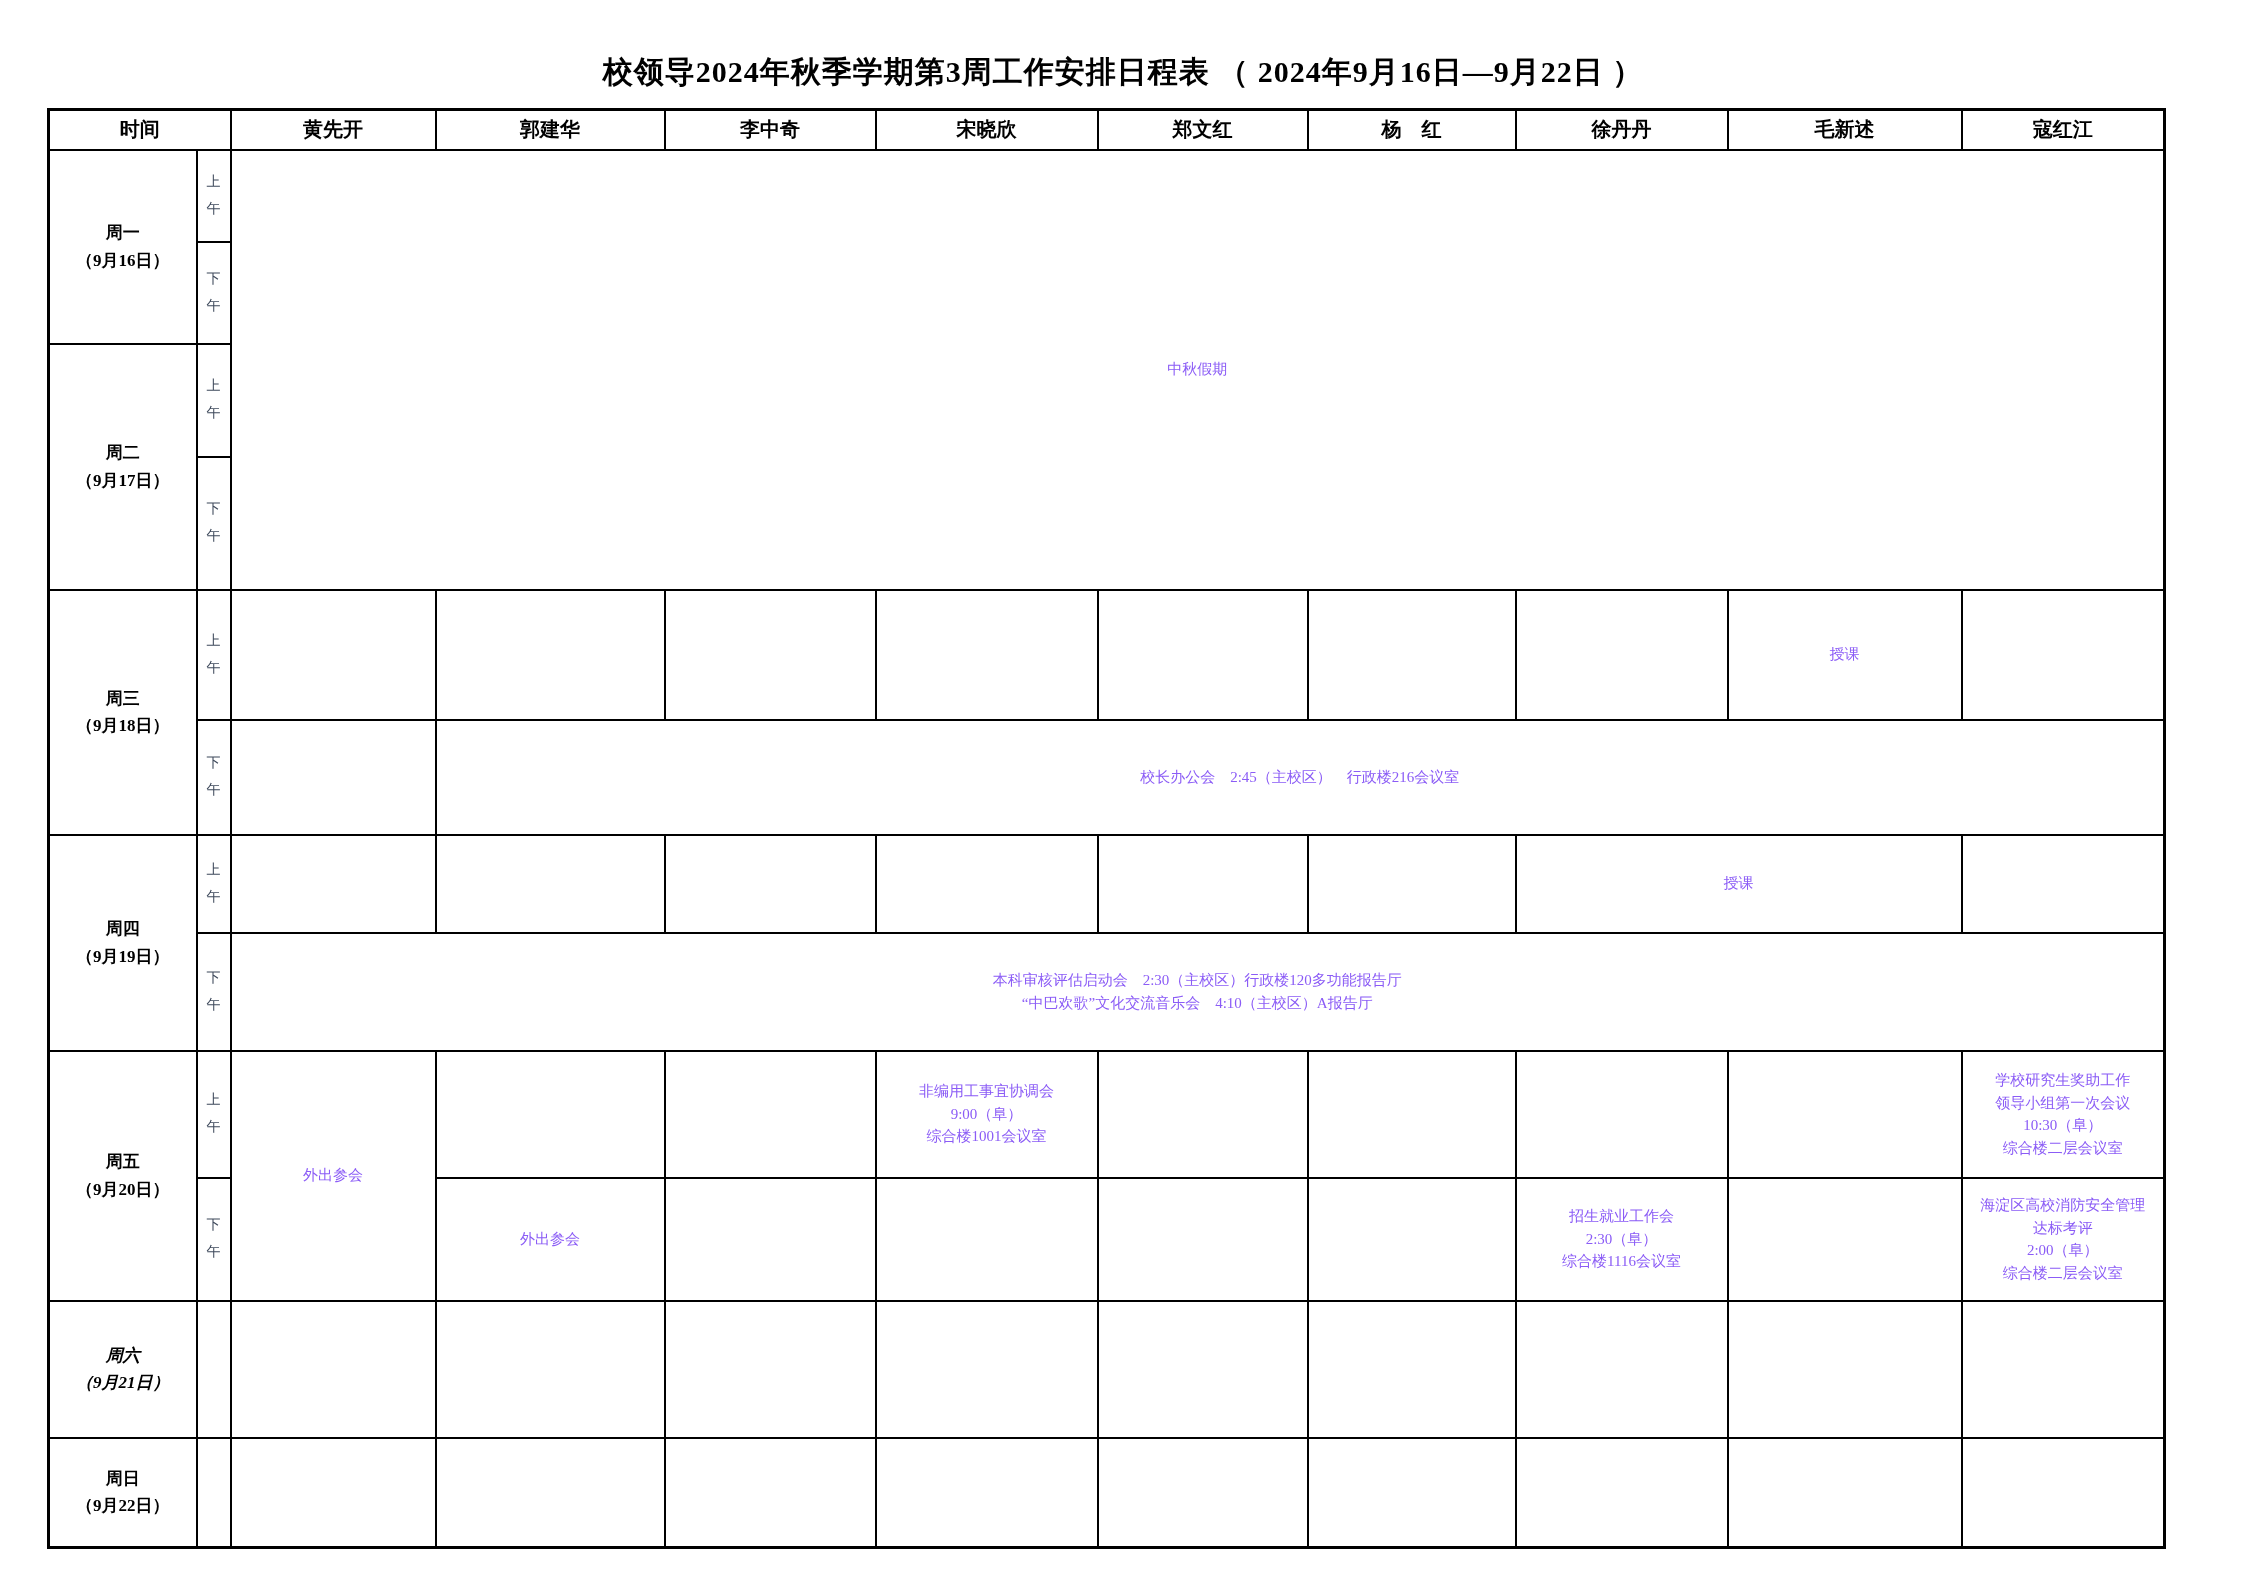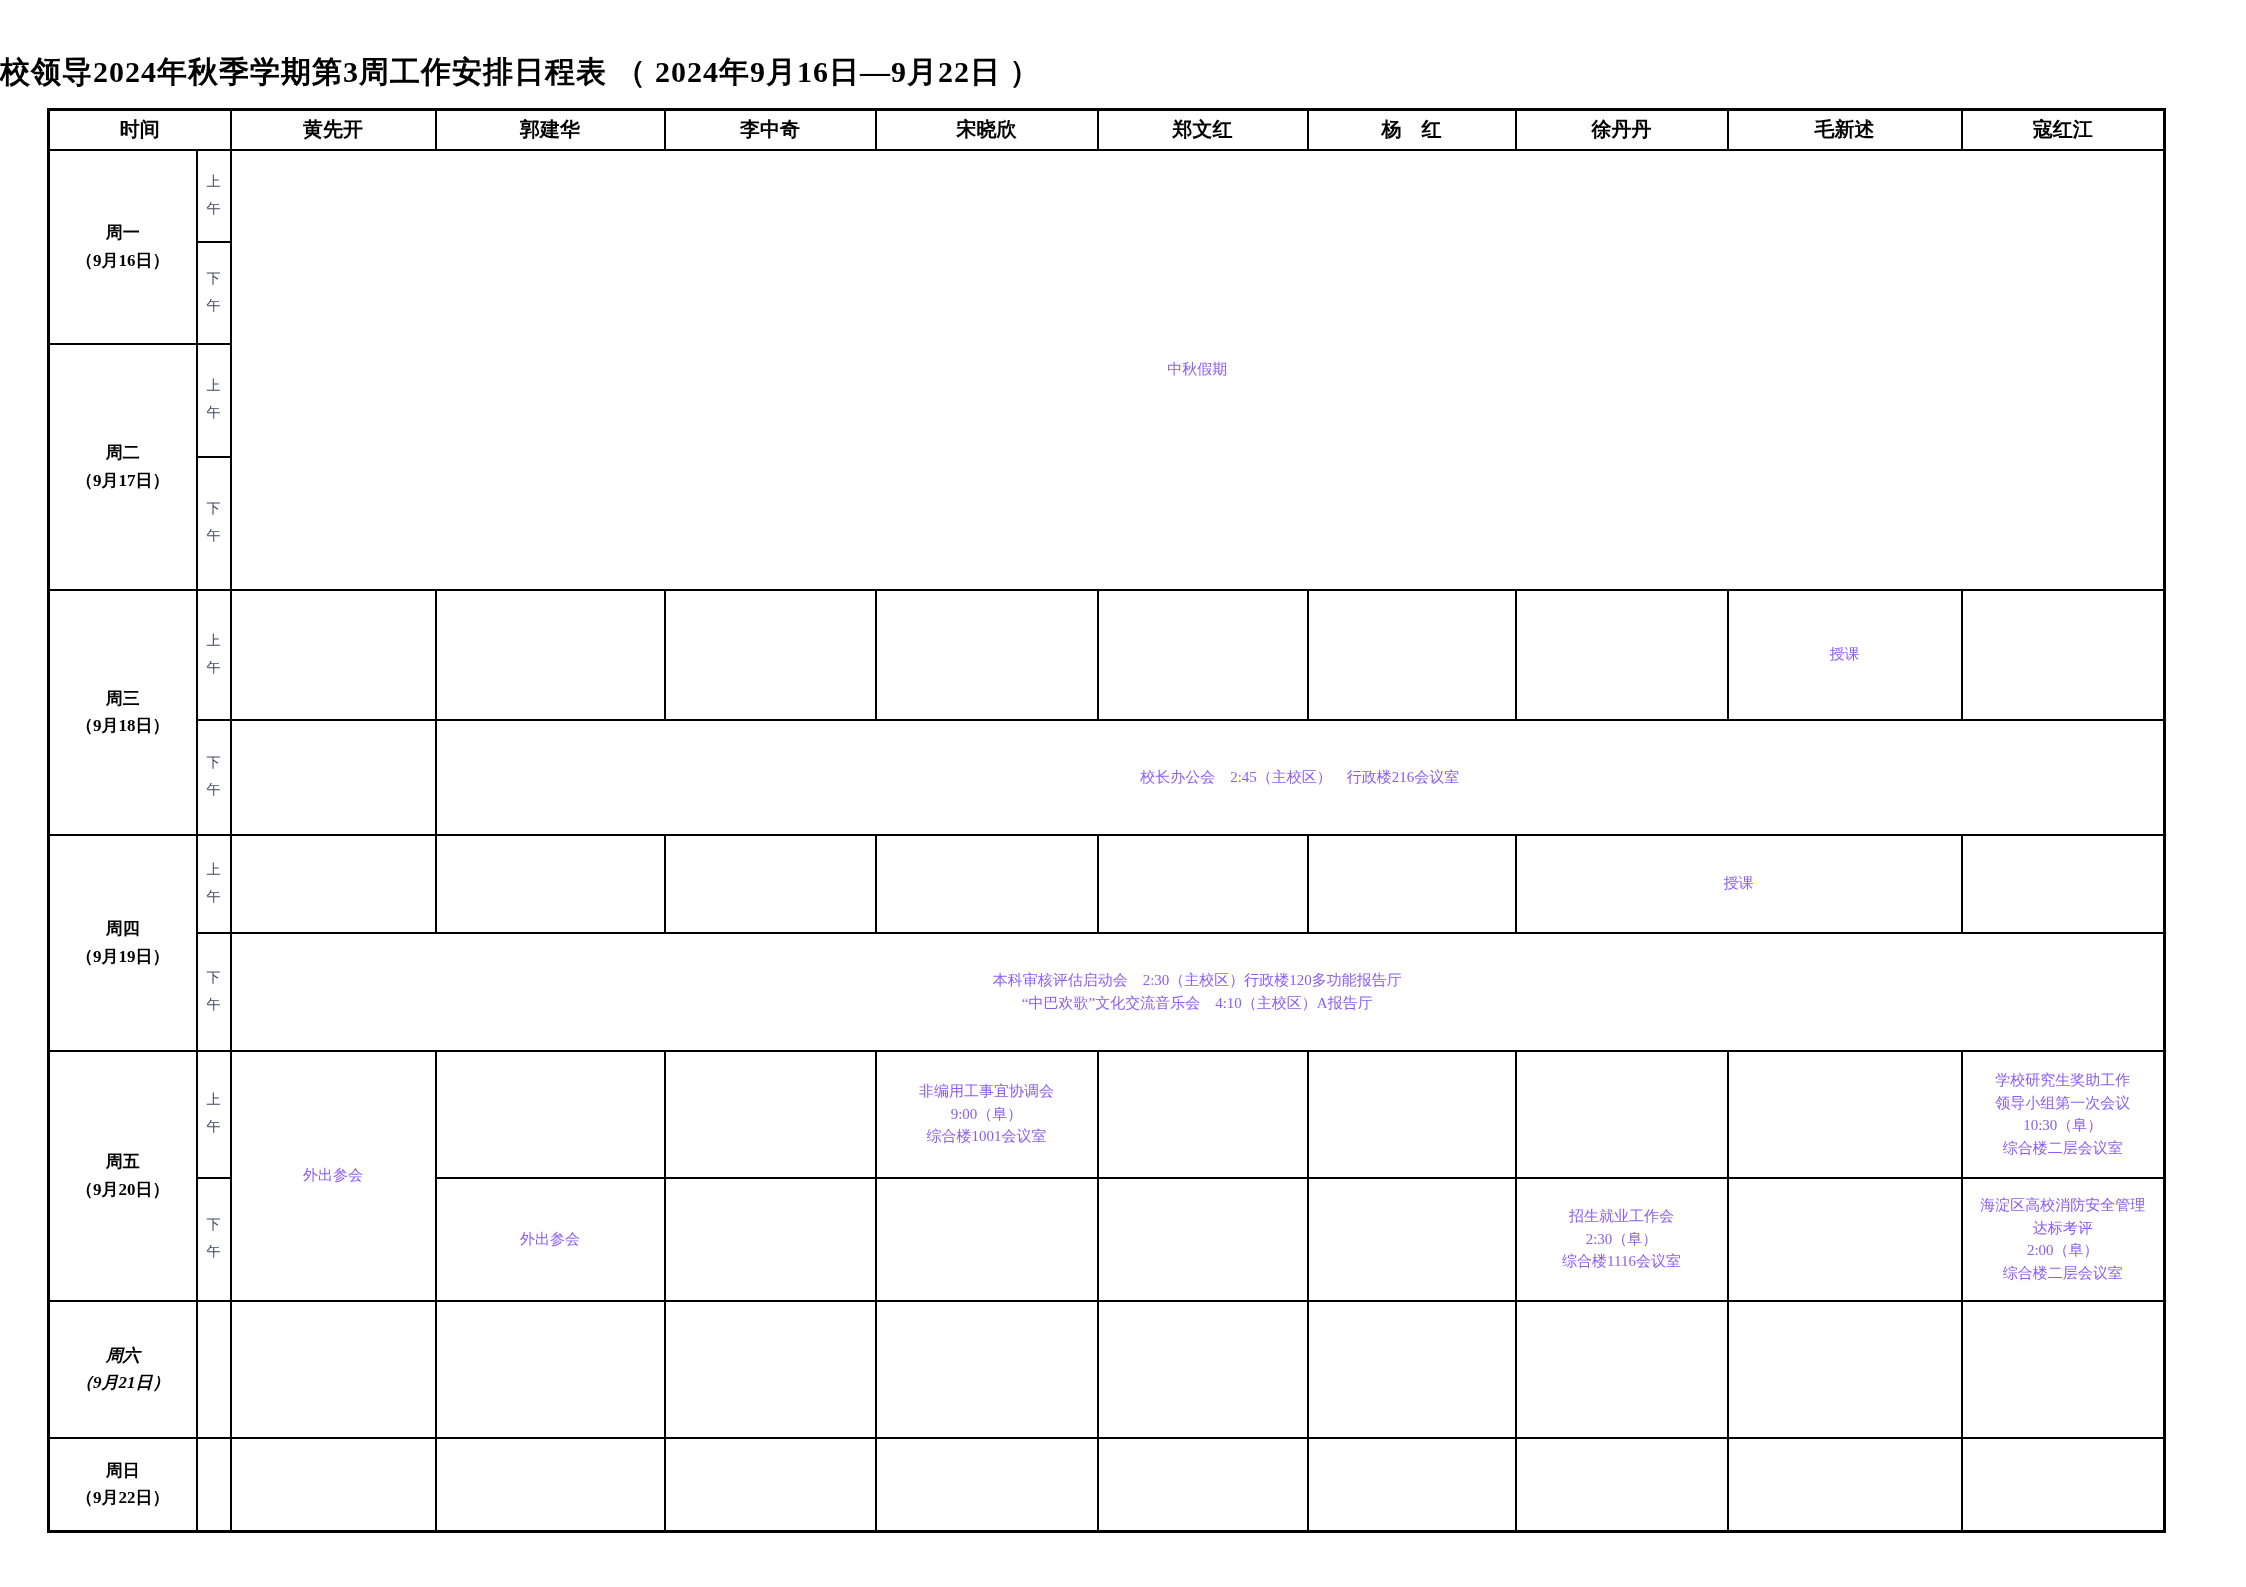--- a/index.html
+++ b/index.html
@@ -2,21 +2,21 @@
 <html><head>
 <meta charset="utf-8">
 <style>
   html, body { margin: 0; padding: 0; background: #ffffff; }
   body {
     width: 2246px; height: 1587px; position: relative;
     font-family: "Liberation Serif", "DejaVu Serif", serif;
   }
   .page-title {
     position: absolute; top: 52px; left: 0; width: 2246px;
-    font-size: 30px; font-weight: bold; color: #000000;
+    text-align: center; font-size: 30px; font-weight: bold; color: #000000;
     letter-spacing: 1px;
   }
   table.schedule {
     position: absolute; left: 47px; top: 108px;
     border-collapse: collapse; table-layout: fixed;
     border: 3px solid #000000;
   }
   .schedule th, .schedule td {
     border: 2px solid #000000;
     padding: 0 2px;
@@ -43,21 +43,21 @@
   tr.rh-2  { height: 102px; }
   tr.rh-3  { height: 113px; }
   tr.rh-4  { height: 133px; }
   tr.rh-5  { height: 130px; }
   tr.rh-6  { height: 115px; }
   tr.rh-7  { height: 98px; }
   tr.rh-8  { height: 118px; }
   tr.rh-9  { height: 127px; }
   tr.rh-10 { height: 123px; }
   tr.rh-11 { height: 137px; font-style: italic; }
-  tr.rh-12 { height: 94px; margin-left: 48px; }
+  tr.rh-12 { height: 110px; margin-left: 48px; }
 </style>
 </head>
 <body>
 
 <div class="page-title">校领导2024年秋季学期第3周工作安排日程表 （ 2024年9月16日—9月22日 ）</div>
 
 <table class="schedule">
   <colgroup>
     <col style="width:148px">
       <col style="width:34px">

